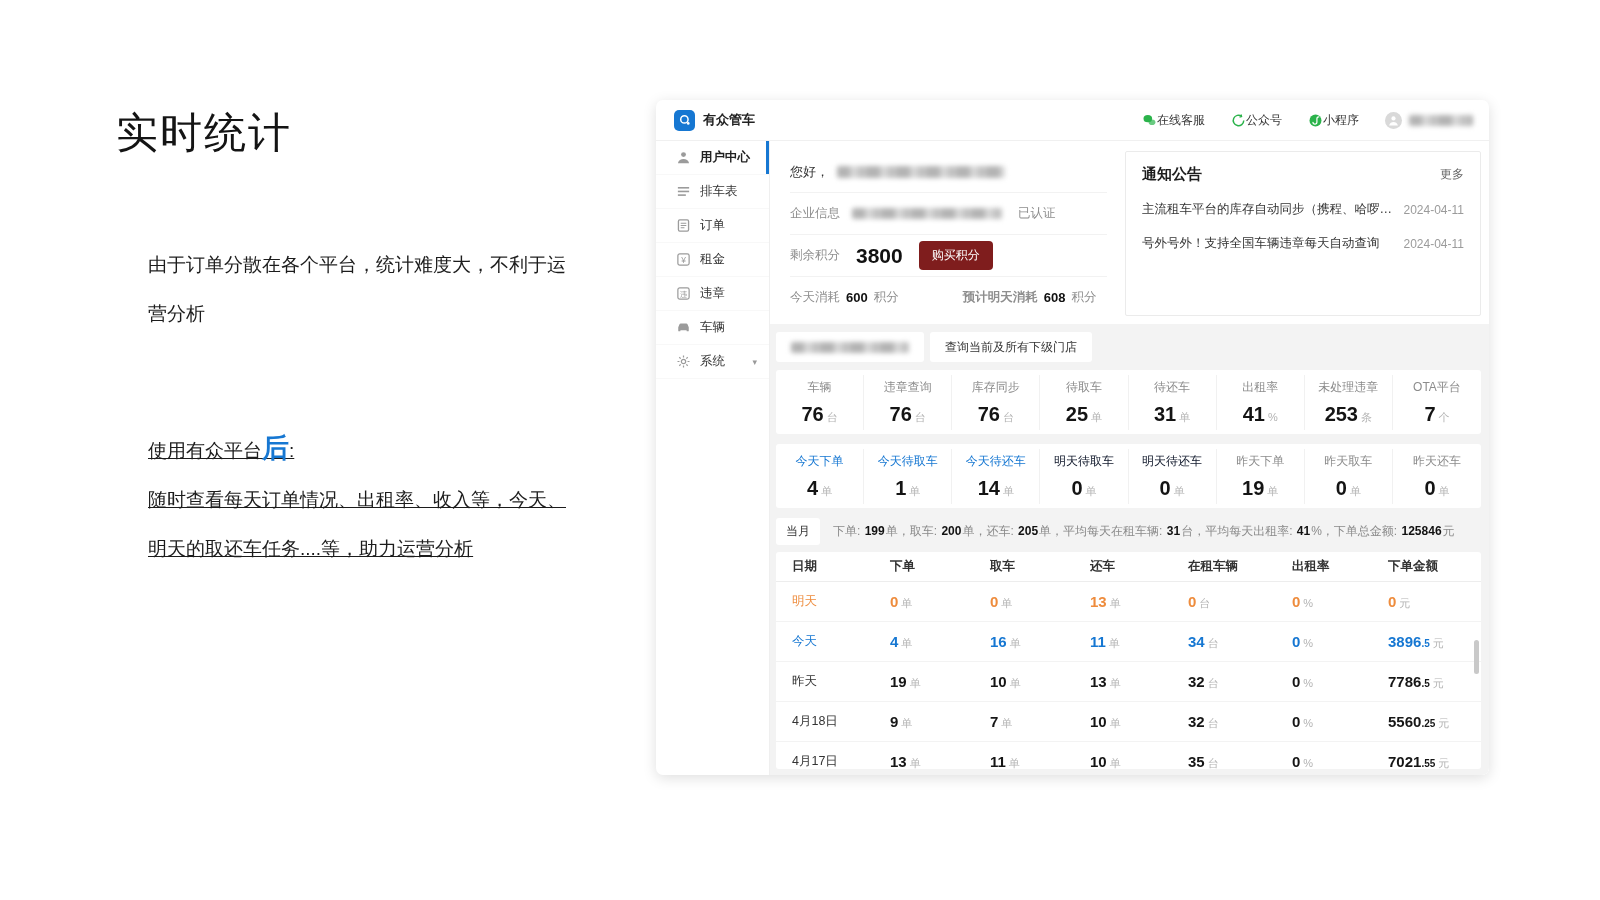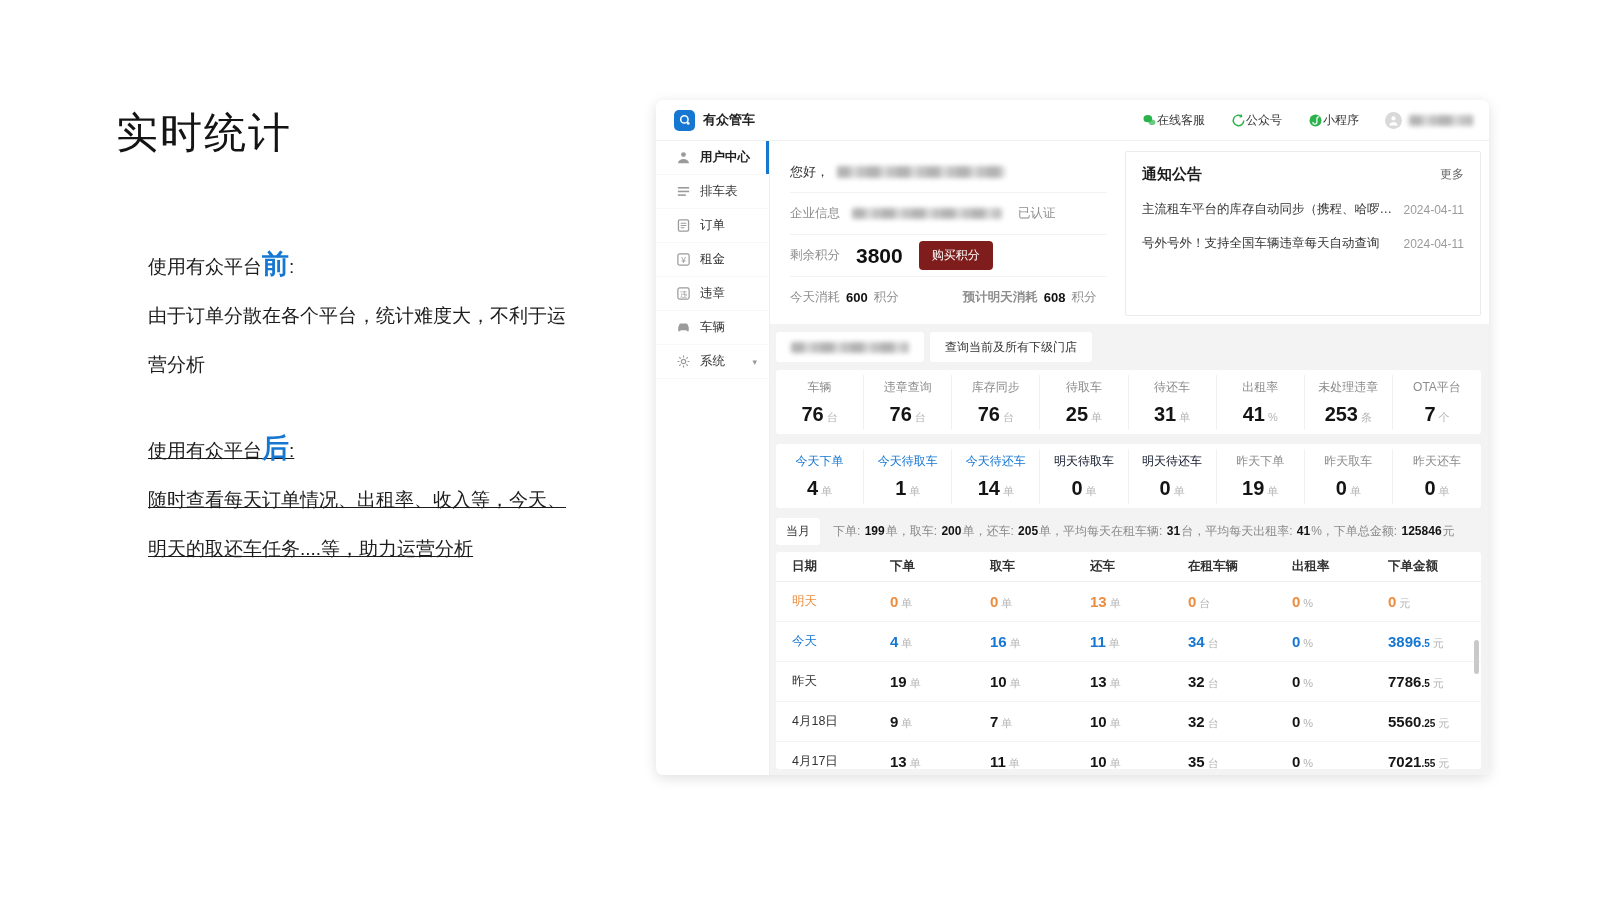--- a/index.html
+++ b/index.html
@@ -92,21 +92,20 @@
   .t-orange .num,.t-orange .date{color:#ee8c3d;}
   .t-blue .num,.t-blue .date{color:#1677d2;}
   .scroll-thumb{position:absolute;right:2px;top:88px;width:5px;height:34px;border-radius:3px;background:#c9c9c9;}
 </style>
 </head>
 <body>
 
 <h1 class="slide-title">实时统计</h1>
 
 <div class="slide-block b1">
-  <p><span>使用有众平台</span><span class="hl">前</span><span>:</span></p>
   <p>由于订单分散在各个平台，统计难度大，不利于运营分析</p>
 </div>
 
 <div class="slide-block b2">
   <p><span>使用有众平台</span><span class="hl">后</span><span>:</span></p>
   <p>随时查看每天订单情况、出租率、收入等，今天、明天的取还车任务....等，助力运营分析</p>
 </div>
 
 <div class="dash">
 

